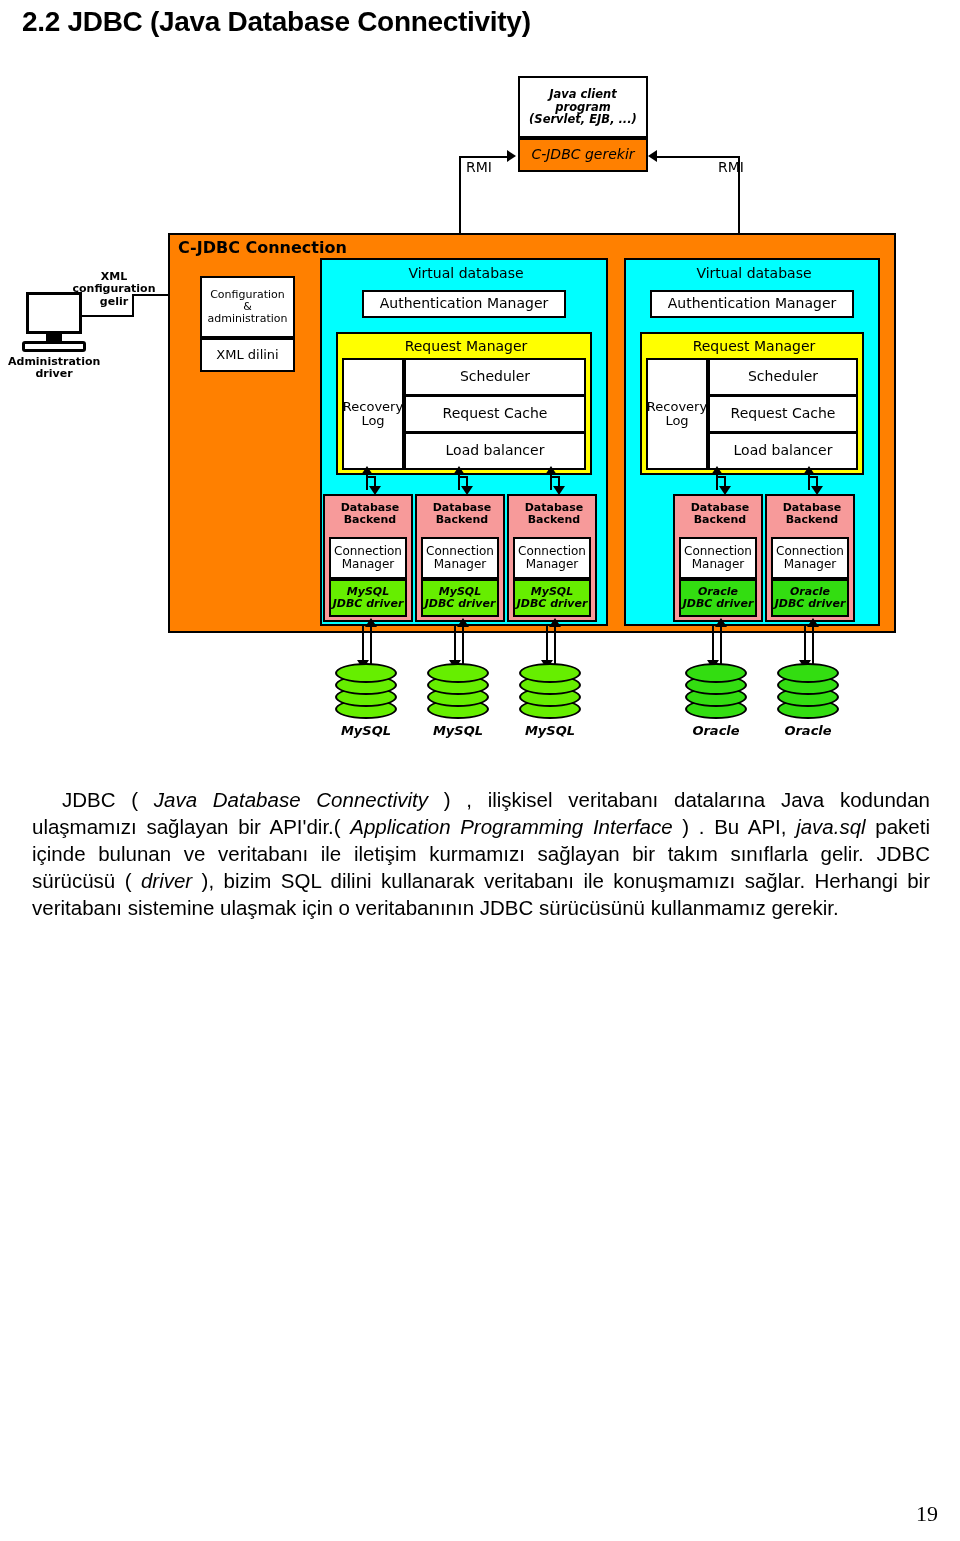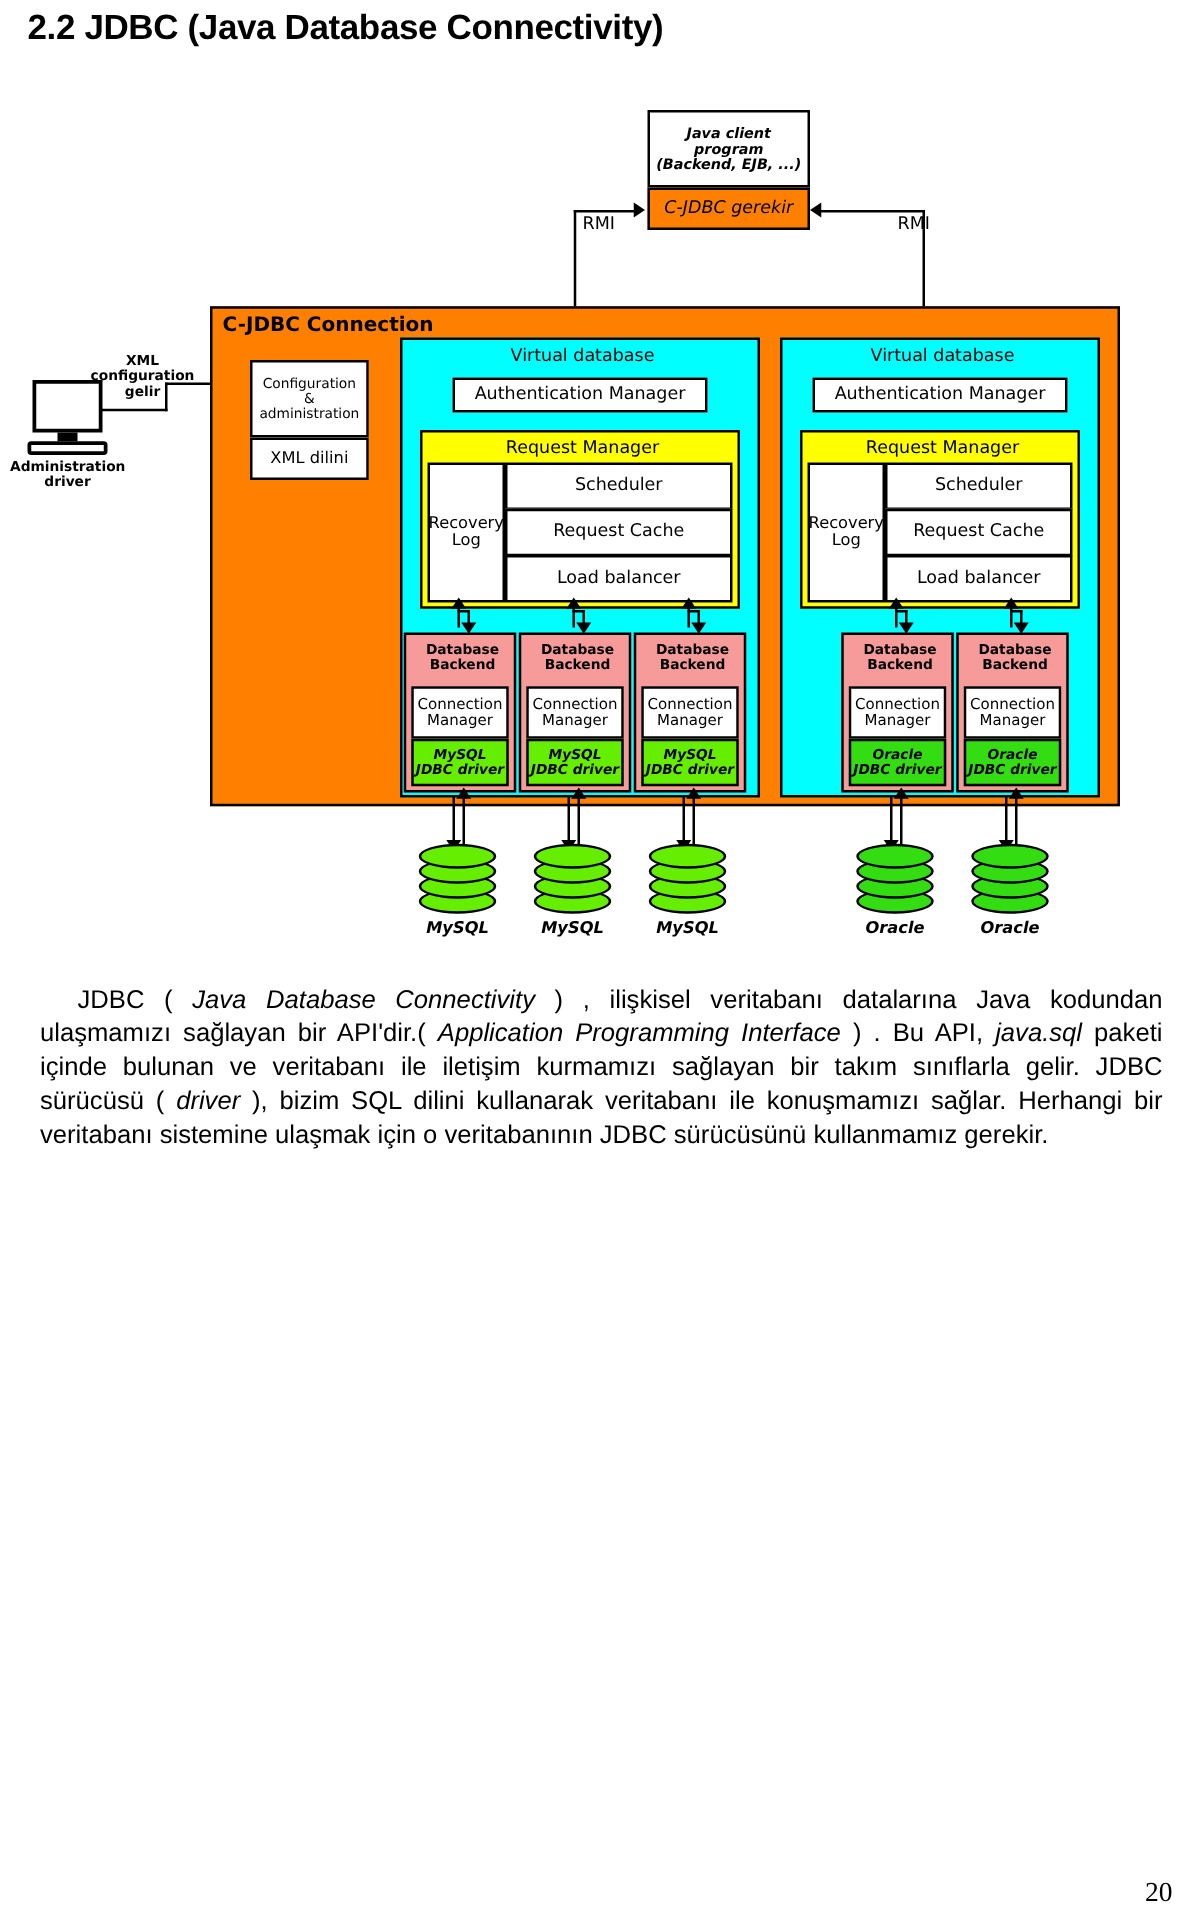--- a/index.html
+++ b/index.html
@@ -4,21 +4,21 @@
 <style>
   html,body{margin:0;padding:0;background:#fff;}
   body{width:960px;height:1541px;position:relative;
        font-family:"Liberation Sans",sans-serif;color:#000;}
 
   
   #heading{position:absolute;left:22px;top:6px;font-size:28px;font-weight:bold;
            letter-spacing:-0.3px;white-space:nowrap;}
 
   
-  #figure{position:absolute;left:0;top:80px;width:936px;height:700px;}
+  #figure{position:absolute;left:0;top:68px;width:936px;height:700px;}
 
   .lbl{position:absolute;font-family:"DejaVu Sans",sans-serif;
        text-align:center;line-height:1.12;color:#000;white-space:nowrap;}
 
   .bx{position:absolute;box-sizing:border-box;border:2px solid #000;
       display:flex;flex-direction:column;align-items:center;justify-content:center;
       text-align:center;font-family:"DejaVu Sans",sans-serif;line-height:1.1;}
 
   .white{background:#ffffff;}
   .orange{background:#FF8000;}
@@ -66,21 +66,21 @@
 </head>
 <body>
 
 <div id="heading">2.2 JDBC (Java Database Connectivity)</div>
 
 <div id="figure">
 
   <div class="bx white" style="left:518px;top:8px;width:130px;height:62px;font-size:11.5px;font-style:italic;font-weight:bold;">
     <div>Java client</div>
     <div>program</div>
-    <div>(Backend, EJB, ...)</div>
+    <div>(Servlet, EJB, ...)</div>
   </div>
 
   <div class="bx orange" style="left:518px;top:70px;width:130px;height:34px;font-size:14px;font-style:italic;">
     <div>C-JDBC gerekir</div>
   </div>
 
   <div class="hline" style="left:459px;top:88px;width:52px;"></div>
   <div class="aright" style="left:507px;top:82px;"></div>
   <div class="vline" style="left:459px;top:88px;height:94px;"></div>
   <div class="adown" style="left:454px;top:178px;"></div>
@@ -343,13 +343,13 @@
     <i style="top:24px;background:#33DD11;"></i>
     <i style="top:12px;background:#33DD11;"></i>
     <i style="top:0px;background:#33DD11;"></i>
   </div>
   <div class="lbl" style="left:777px;top:656px;width:62px;font-size:13px;font-style:italic;font-weight:bold;">Oracle</div>
 
 </div>
 
 <div id="bodytext"><span class="ind"></span><span>JDBC ( </span><i>Java Database Connectivity</i><span> ) , ilişkisel veritabanı datalarına Java kodundan ulaşmamızı sağlayan bir API'dir.( </span><i>Application Programming Interface</i><span> ) . Bu API, </span><i>java.sql</i><span> paketi içinde bulunan ve veritabanı ile iletişim kurmamızı sağlayan bir takım sınıflarla gelir. JDBC sürücüsü ( </span><i>driver</i><span> ), bizim SQL dilini kullanarak veritabanı ile konuşmamızı sağlar. Herhangi bir veritabanı sistemine ulaşmak için o veritabanının JDBC sürücüsünü kullanmamız gerekir.</span></div>
 
-<div id="pageno">20</div>
+<div id="pageno">19</div>
 
 </body></html>

